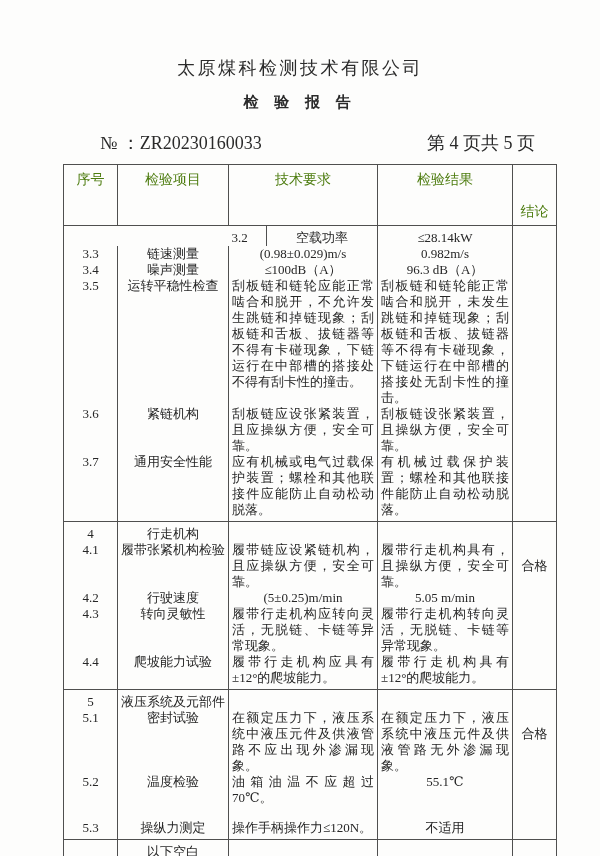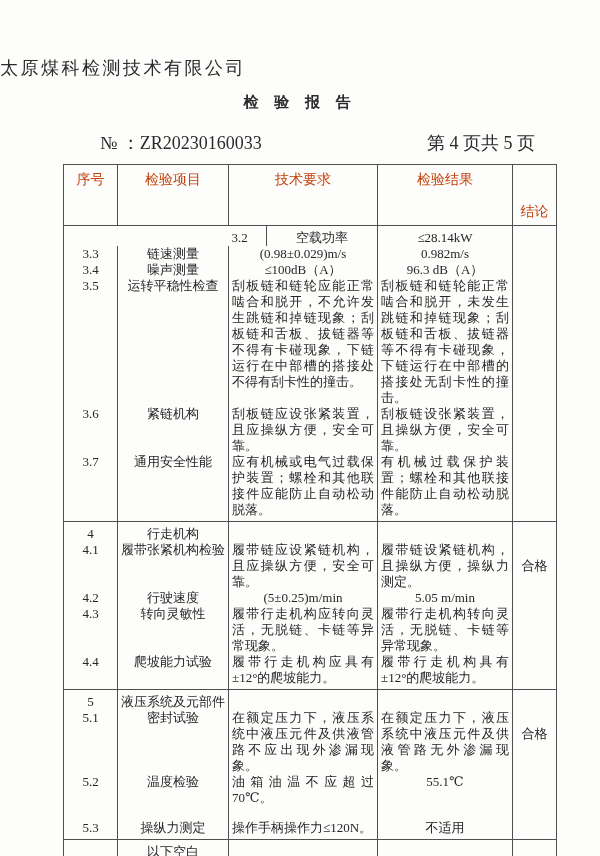--- a/index.html
+++ b/index.html
@@ -5,21 +5,21 @@
   html,body{margin:0;padding:0;}
   body{
     width:600px;height:856px;background:#ffffff;
     font-family:"Liberation Serif","DejaVu Serif",serif;
     color:#242424;
     -webkit-font-smoothing:antialiased;
   }
   .page{position:relative;width:600px;height:856px;background:#fdfdfc;overflow:hidden;}
 
   .company{
-    padding-top:56px;text-align:left;
+    padding-top:56px;text-align:center;
     font-size:18px;letter-spacing:2.5px;color:#2c2c2c;
   }
   .title{
     margin-top:13px;text-align:center;
     font-size:15px;font-weight:700;letter-spacing:6px;color:#2a2a2a;font-family:Liberation Serif, serif;
   }
   .meta{
     margin-top:19px;display:flex;justify-content:space-between;align-items:baseline;
     padding-left:100px;padding-right:65px;
     font-size:18px;color:#2a2a2a;
@@ -27,21 +27,21 @@
 
   .table{
     box-sizing:border-box;
     margin:9px 0 0 63px;width:494px;
     border:1px solid #4f4f4f;
     font-size:13px;line-height:16px;color:#262626;
   }
   .thead{display:flex;border-bottom:1px solid #4f4f4f;}
   .thead .cell{
     padding-top:6px;padding-bottom:5px;
-    font-size:14px;line-height:17px;text-align:center;color:#c2410c;
+    font-size:14px;line-height:17px;text-align:center;color:#4d7c0f;
   }
   .cell{
     box-sizing:border-box;flex:none;
     border-right:1px solid #4f4f4f;
     padding-left:3px;padding-right:3px;
     overflow:hidden;
   }
   .c-seq{width:54px;}
   .c-item{width:111px;}
   .c-tech{width:149px;}
@@ -129,21 +129,21 @@
             <div class="item-row">
               <div class="cell c-seq center">4</div>
               <div class="cell c-item center">行走机构</div>
               <div class="cell c-tech center"></div>
               <div class="cell c-result center"></div>
             </div>
             <div class="item-row">
               <div class="cell c-seq center">4.1</div>
               <div class="cell c-item center">履带张紧机构检验</div>
               <div class="cell c-tech para">履带链应设紧链机构，且应操纵方便，安全可靠。</div>
-              <div class="cell c-result para">履带链设紧链机构，且操纵方便，操纵力测定。</div>
+              <div class="cell c-result para">履带行走机构具有，且操纵方便，安全可靠。</div>
             </div>
             <div class="item-row">
               <div class="cell c-seq center">4.2</div>
               <div class="cell c-item center">行驶速度</div>
               <div class="cell c-tech center">(5±0.25)m/min</div>
               <div class="cell c-result center">5.05 m/min</div>
             </div>
             <div class="item-row">
               <div class="cell c-seq center">4.3</div>
               <div class="cell c-item center">转向灵敏性</div>

